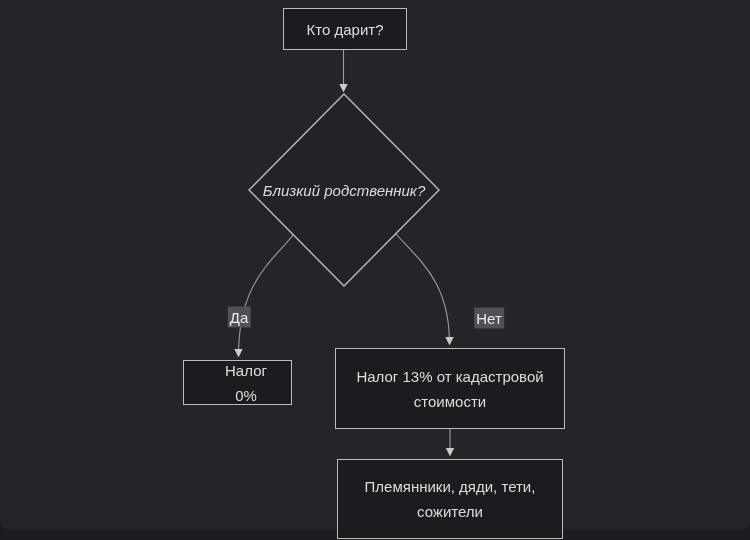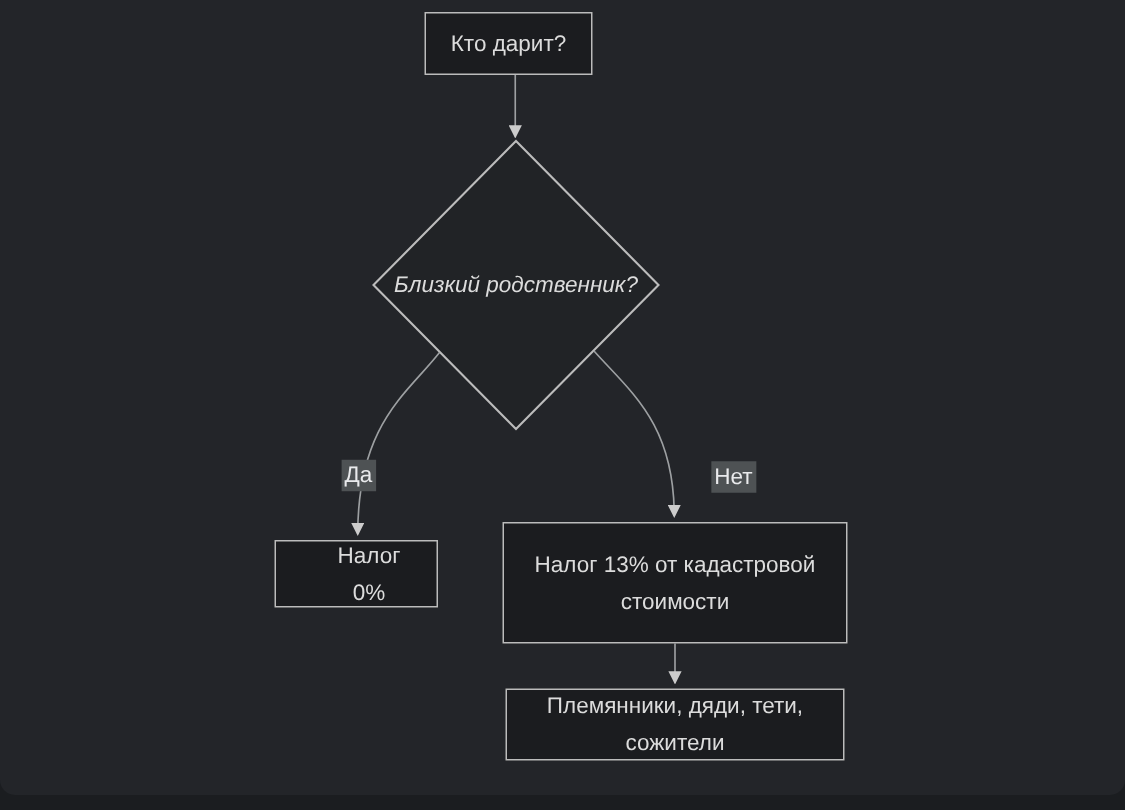--- a/index.html
+++ b/index.html
@@ -80,35 +80,35 @@
     </defs>
 
     <polygon class="diamond-shape" points="344,94 439,190 344,286 249,190"></polygon>
 
     <path class="edge" d="M343.5 50 L343.5 91" marker-end="url(#arrow)"></path>
     <path class="edge" d="M293 235 C272 262 238.5 282 238.5 356" marker-end="url(#arrow)"></path>
     <path class="edge" d="M396 234 C420 261 449.5 282 449.5 344" marker-end="url(#arrow)"></path>
     <path class="edge" d="M450 417.5 L450 455" marker-end="url(#arrow)"></path>
   </svg>
 
-  <div class="node" style="left:283px; top:8px; width:112px; height:42px;">
+  <div class="node" style="left:283px; top:8px; width:124px; height:42px;">
     <span>Кто дарит?</span>
   </div>
 
   <div class="diamond-label" style="left:344px; top:190px;font-style:italic;">Близкий родственник?</div>
 
   <div class="chip" style="left:239px; top:317px;">Да</div>
 
   <div class="chip" style="left:449px; top:318px;margin-left:40px;">Нет</div>
 
   <div class="node" style="left:183px; top:360px; width:109px; height:45px;padding-left:29px;">
     <span>Налог 0%</span>
   </div>
 
   <div class="node" style="left:335px; top:348px; width:230px; height:81px;">
     <span>Налог 13% от кадастровой стоимости</span>
   </div>
 
-  <div class="node" style="left:337px; top:459px; width:226px; height:48px;">
+  <div class="node" style="left:337px; top:459px; width:226px; height:80px;">
     <span>Племянники, дяди, тети, сожители</span>
   </div>
 
 </div>
 
 </body></html>

